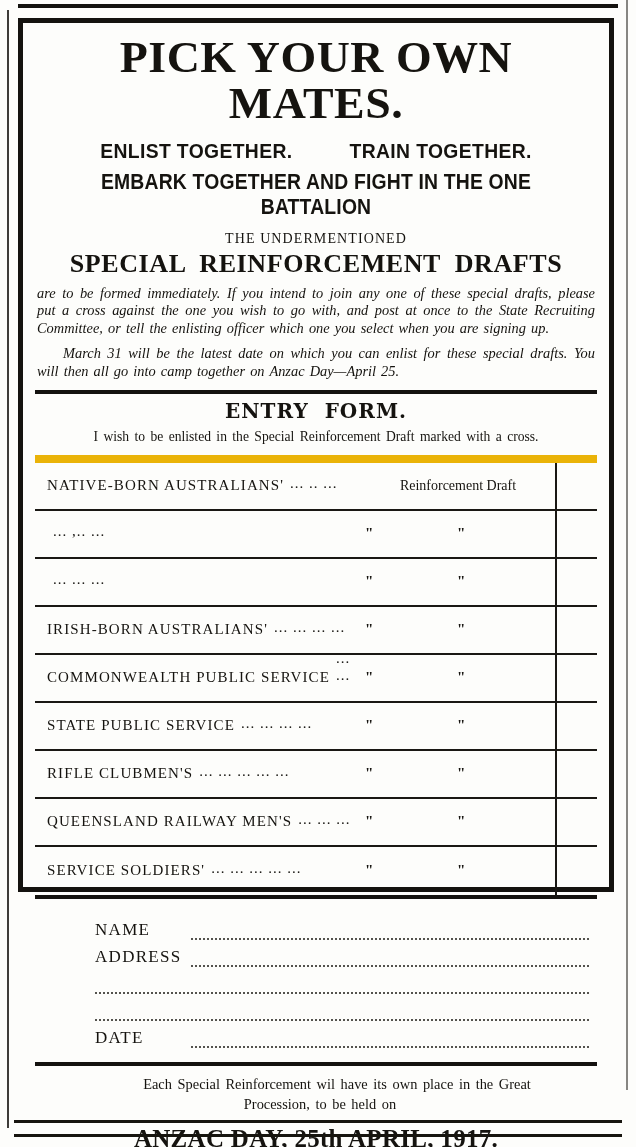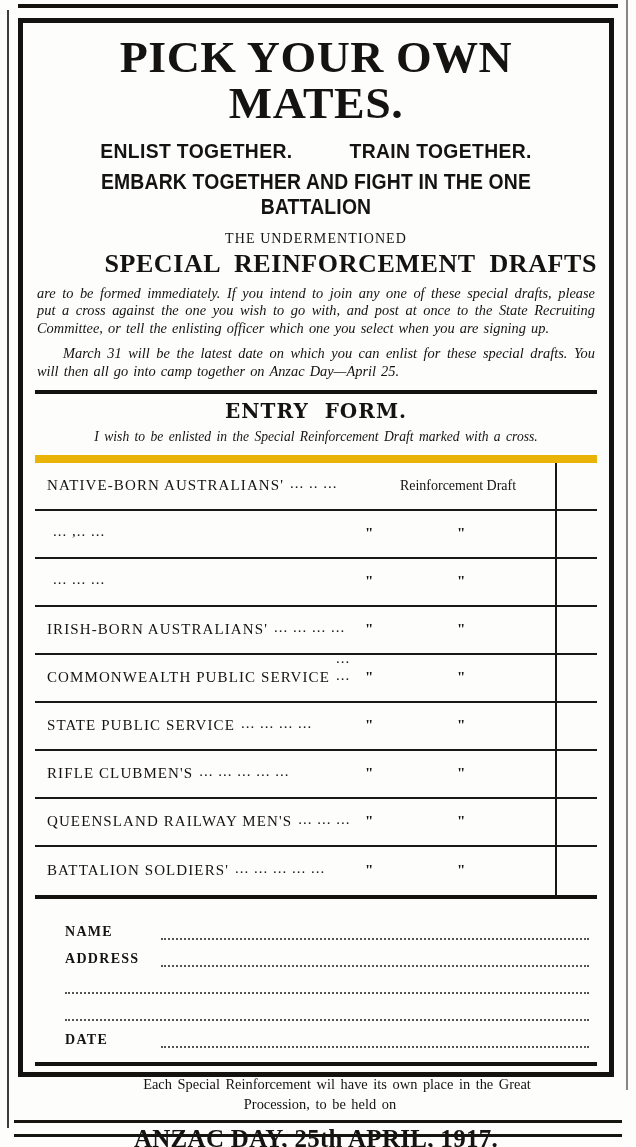--- a/index.html
+++ b/index.html
@@ -53,21 +53,21 @@
     left: 14px; top: 1134px;
     width: 608px; height: 3px;
     background: #17150f;
   }
 
   
   .ad {
     position: absolute;
     left: 18px; top: 18px;
     width: 596px;
-    height: 1059px;
+    height: 874px;
     box-sizing: border-box;
     border: 5px solid #14120f;
     background: #fdfdfb;
   }
   .inner {
     padding: 0 12px;
   }
 
   
   .headline {
@@ -101,21 +101,21 @@
     transform: scaleX(.9);
   }
 
   .undermentioned {
     text-align: center;
     font-size: 14px;
     letter-spacing: 1.1px;
     margin-top: 11px;
   }
   .drafts-heading {
-    text-align: right;
+    text-align: center;
     font-weight: bold;
     font-size: 26px;
     letter-spacing: 0.6px;
     word-spacing: 7px;
     margin-top: 2px;
   }
 
   
   .body-para {
     font-size: 14.4px;
@@ -141,21 +141,20 @@
     letter-spacing: 1px;
     word-spacing: 8px;
     margin-top: 5px;
     font-family: "DejaVu Serif", serif;
   }
   .entry-sub {
     text-align: center;
     font-size: 13.6px;
     margin-top: 6px;
     word-spacing: 2px;
-    font-style: italic;
   }
 
   
   .draft-table {
     position: relative;
     margin-top: 10px;
     border-top: 8px solid #eab308;
   }
   .draft-row {
     position: relative;
@@ -218,25 +217,26 @@
   
   .fields {
     padding: 14px 8px 10px 30px;
   }
   .field-row {
     display: flex;
     align-items: flex-end;
     height: 27px;
   }
   .field-label {
-    font-weight: bold;
-    font-size: 14px;
+    font-weight: normal;
+    font-size: 17px;
     letter-spacing: 1.3px;
     width: 92px;
     flex: none;
+    margin-left: 30px;
   }
   .dots {
     flex: 1;
     border-bottom: 2px dotted #2b2924;
     height: 14px;
     margin-left: 4px;
     opacity: .8;
   }
   .dots.blank { margin-left: 0; }
   .field-row.blank .field-label { width: 0; }
@@ -384,21 +384,21 @@
               <span>...    ...    ...</span>
             </span>
           <span class="ditto-marks">
             <span class="d1">"</span>
               <span class="d2">"</span>
           </span>
           <span class="cross-box"></span>
         </div>
 
         <div class="draft-row">
-          <span class="draft-name">BATTALION  SOLDIERS'</span>
+          <span class="draft-name">SERVICE  SOLDIERS'</span>
           <span class="leader">
               <span>...   ...   ...   ...   ...</span>
             </span>
           <span class="ditto-marks">
             <span class="d1">"</span>
               <span class="d2">"</span>
           </span>
           <span class="cross-box"></span>
         </div>
       </div>

